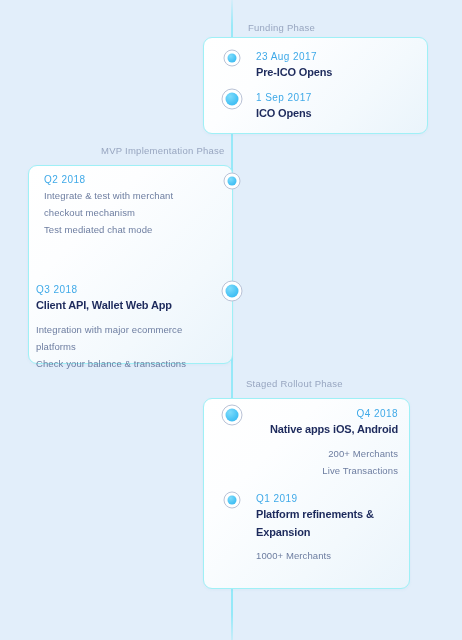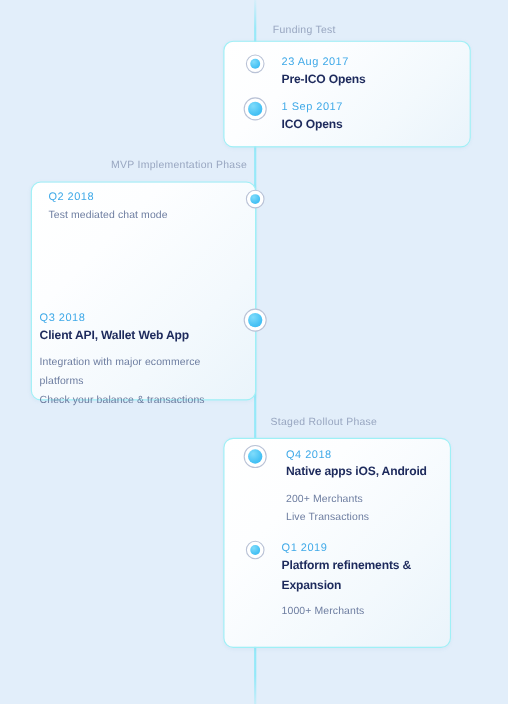--- a/index.html
+++ b/index.html
@@ -127,21 +127,21 @@
 </style>
 </head>
 <body>
 
 <div id="roadmap">
 
   <div class="timeline-rail"></div>
 
   <div class="phase">
 
-    <div class="phase-label" style="left:248px; top:22px;">Funding Test</div>
+    <div class="phase-label" style="left:248px; top:22px;">Funding Phase</div>
 
     <div class="phase-card" style="left:203px; top:37px; width:225px; height:97px;"></div>
 
     <div class="node size-sm" style="top:58px;">
       <span class="node-core"></span>
     </div>
 
     <div class="milestone align-left" style="left:256px; top:50px; width:165px;">
       <div class="milestone-date">23 Aug 2017</div>
       <div class="milestone-title">Pre-ICO Opens</div>
@@ -162,20 +162,21 @@
     <div class="phase-label" style="left:101px; top:145px;">MVP Implementation Phase</div>
 
     <div class="phase-card" style="left:28px; top:165px; width:205px; height:199px;"></div>
 
     <div class="node size-sm" style="top:181px;">
       <span class="node-core"></span>
     </div>
 
     <div class="milestone align-right" style="left:44px; top:173px; width:166px;">
       <div class="milestone-date">Q2 2018</div>
+      <div class="milestone-detail">Integrate &amp; test with merchant checkout mechanism</div>
       <div class="milestone-detail">Test mediated chat mode</div>
     </div>
 
     <div class="node size-lg" style="top:291px;">
       <span class="node-core"></span>
     </div>
 
     <div class="milestone align-right" style="left:36px; top:283px; width:174px;">
       <div class="milestone-date">Q3 2018</div>
       <div class="milestone-title">Client API, Wallet Web App</div>
@@ -187,21 +188,21 @@
   <div class="phase">
 
     <div class="phase-label" style="left:246px; top:378px;">Staged Rollout Phase</div>
 
     <div class="phase-card" style="left:203px; top:398px; width:207px; height:191px;"></div>
 
     <div class="node size-lg" style="top:415px;">
       <span class="node-core"></span>
     </div>
 
-    <div class="milestone align-left" style="left:260px; top:407px; width:150px;">
+    <div class="milestone align-left" style="left:248px; top:407px; width:150px;text-align:right;">
       <div class="milestone-date">Q4 2018</div>
       <div class="milestone-title">Native apps iOS, Android</div>
       <div class="milestone-detail">200+ Merchants</div>
       <div class="milestone-detail">Live Transactions</div>
     </div>
 
     <div class="node size-sm" style="top:500px;">
       <span class="node-core"></span>
     </div>
 

